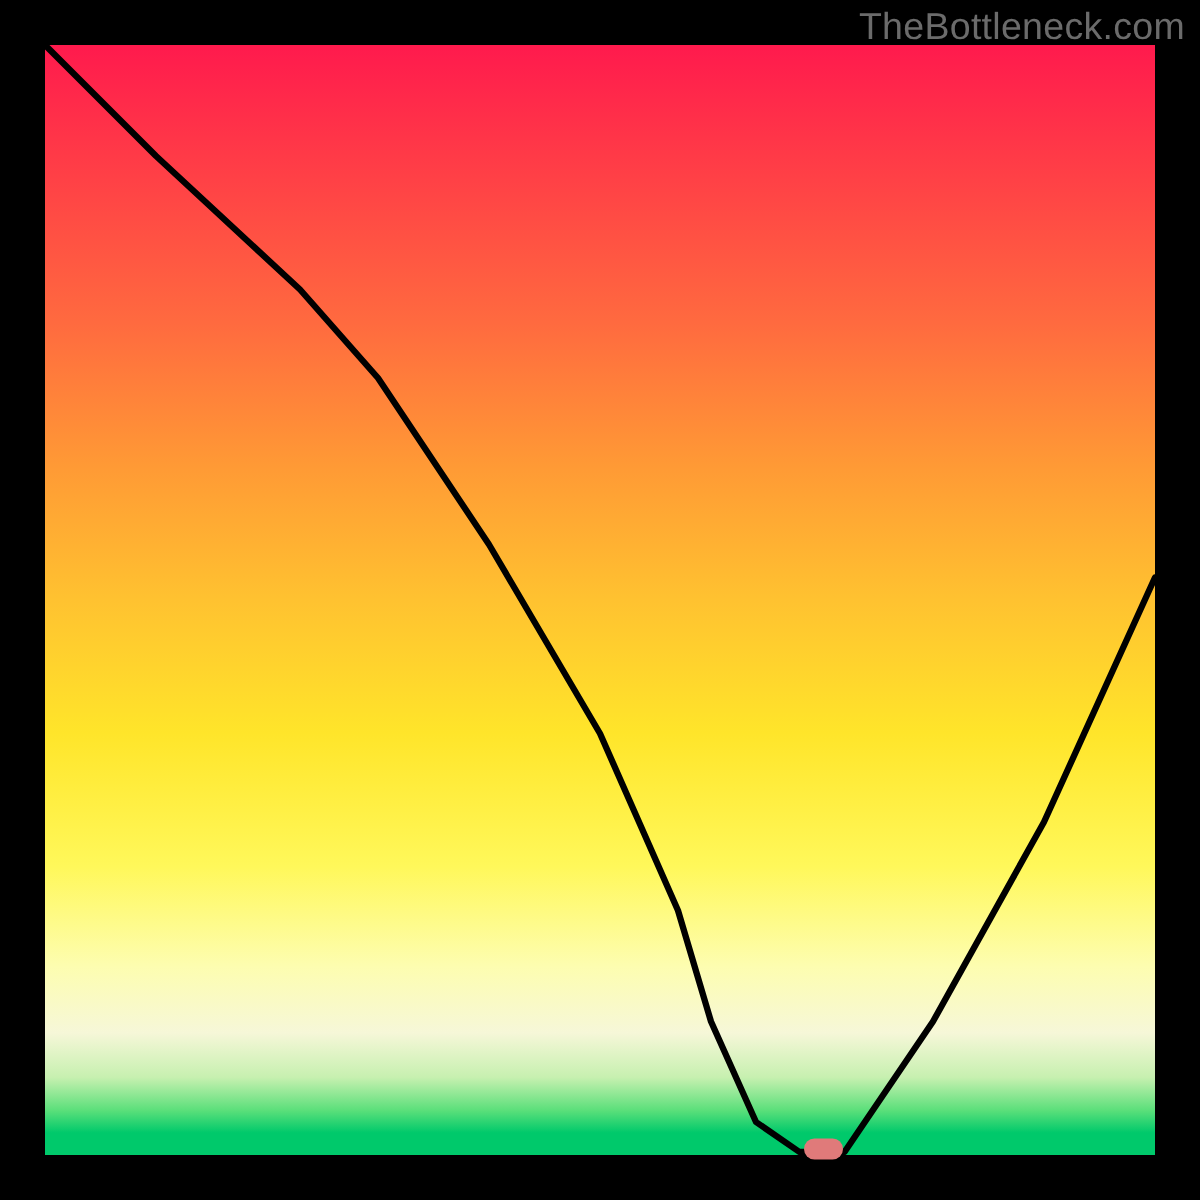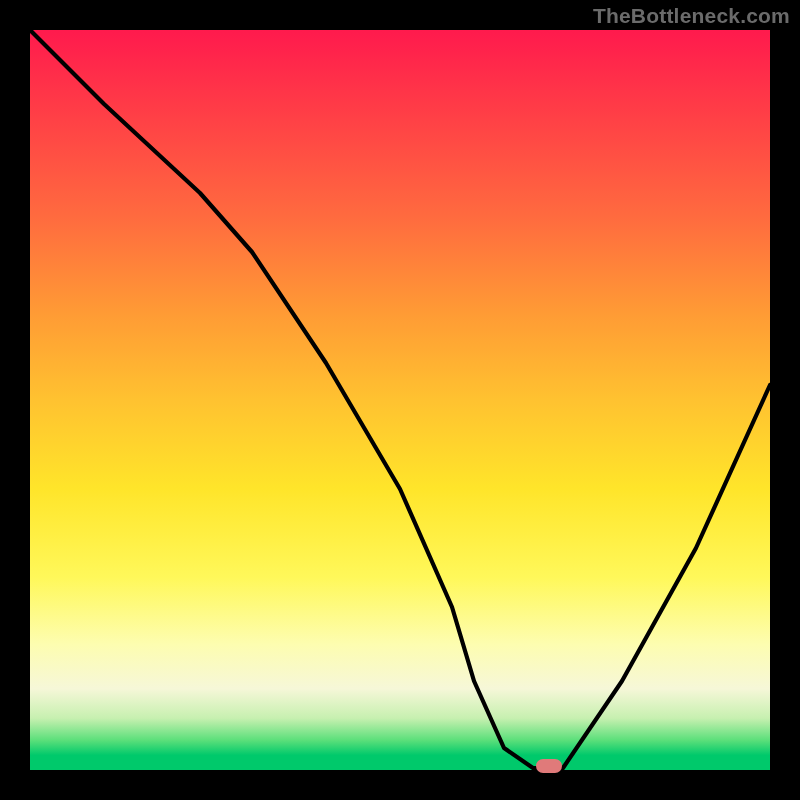--- a/index.html
+++ b/index.html
@@ -48,24 +48,23 @@
     top: 0;
     width: 100%;
     height: 100%;
     overflow: visible;
   }
   .watermark {
     position: absolute;
     top: 4px;
     right: 10px;
     color: #6b6b6b;
-    font-size: 21px;
+    font-size: 25px;
     letter-spacing: 0.2px;
     user-select: none;
-    font-weight: bold;
   }
 </style>
 </head>
 <body>
 
 <div class="frame">
 
   <div class="plot-box">
 
     <svg viewBox="0 0 740 740">

